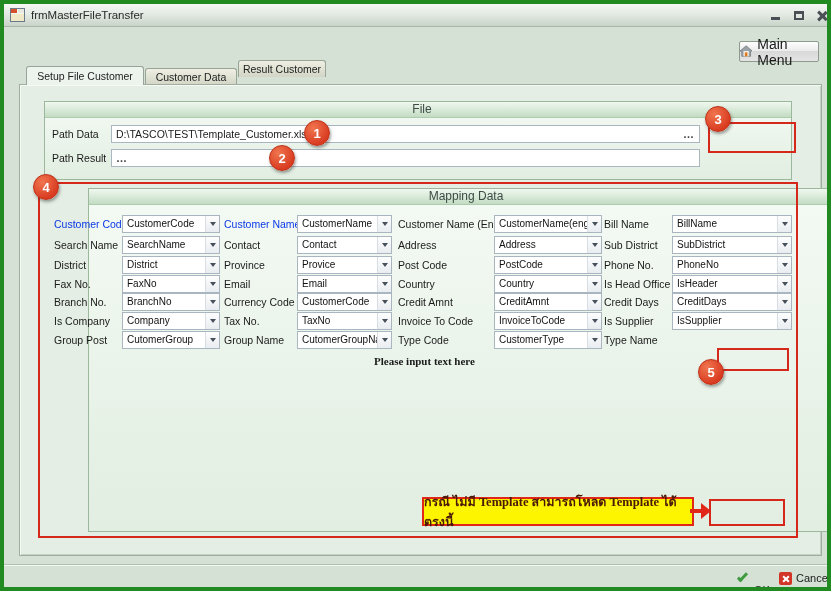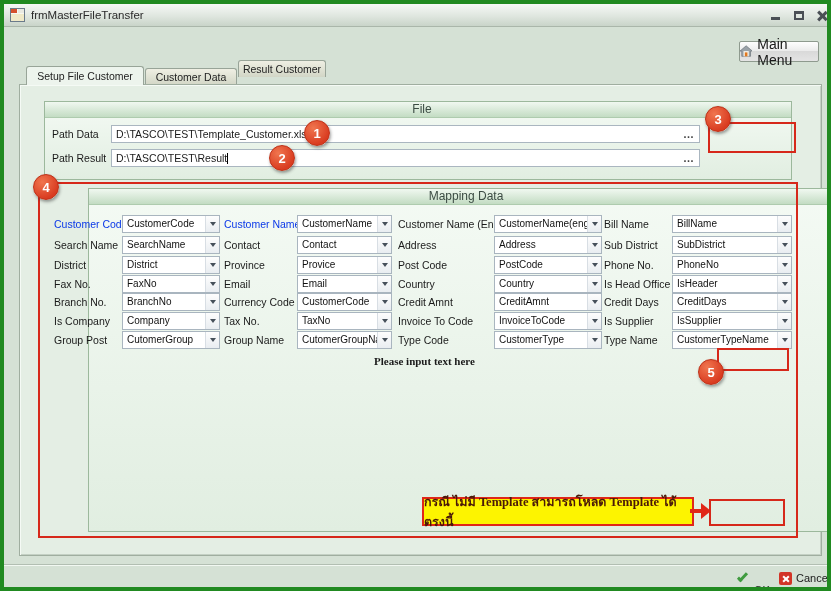--- a/index.html
+++ b/index.html
@@ -139,21 +139,20 @@
   <div class="group file-group">
     <div class="group-caption">File</div>
   </div>
   <div class="flabel" style="left:48px;top:121px;">Path Data</div>
   <div class="pathfield" style="top:121px;">
     <span class="ptext">D:\TASCO\TEST\Template_Customer.xls</span>
     <span class="browse">…</span>
   </div>
   <div class="flabel" style="left:48px;top:145px;">Path Result</div>
   <div class="pathfield" style="top:145px;">
-    <span class="ptext"><span>D:\TASCO\TEST\Result</span><span class="caret"></span></span>
     <span class="browse">…</span>
   </div>
   <div class="ann-rect" style="left:704px;top:118px;width:88px;height:31px;"></div>
   <div class="btn" style="left:708px;top:122px;width:80px;height:23px;">Analysis File</div>
 
   <div class="ann-rect" style="left:34px;top:178px;width:760px;height:356px;"></div>
   <div class="group map-group">
     <div class="group-caption">Mapping Data</div>
   </div>
 
@@ -292,24 +291,20 @@
   <div class="combo cc1 r6">
       <span class="val">CutomerGroupName</span>
       <span class="arr"></span>
     </div>
   <div class="flabel lc2 r6">Type Code</div>
   <div class="combo cc2 r6">
       <span class="val">CustomerType</span>
       <span class="arr"></span>
     </div>
   <div class="flabel lc3 r6">Type Name</div>
-  <div class="combo cc3 r6">
-      <span class="val">CustomerTypeName</span>
-      <span class="arr"></span>
-    </div>
 
   <div class="hint">Please input text here</div>
   <div class="ann-rect" style="left:713px;top:344px;width:72px;height:23px;"></div>
   <div class="btn" style="left:716px;top:347px;width:66px;height:17px;font-size:10px;">Save Mapping</div>
 
   <div class="note">กรณี ไม่มี Template สามารถโหลด Template ได้ตรงนี้</div>
   <div class="arrow-line"></div>
   <div class="arrow-head"></div>
   <div class="ann-rect" style="left:705px;top:495px;width:76px;height:27px;"></div>
   <div class="btn" style="left:709px;top:499px;width:68px;height:20px;">

